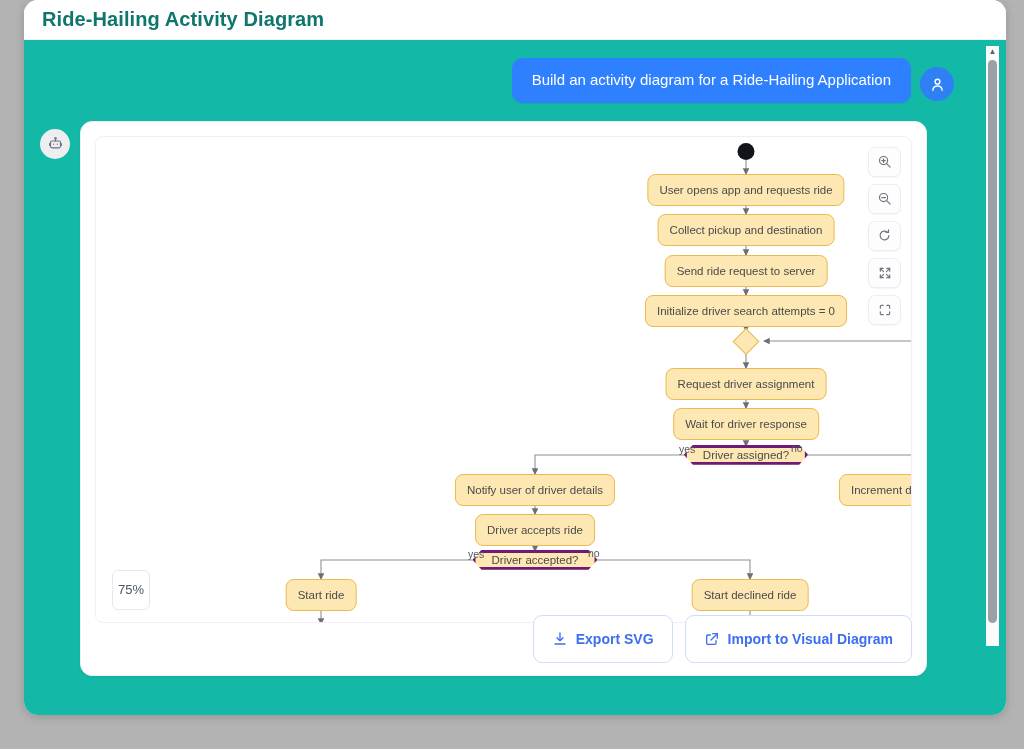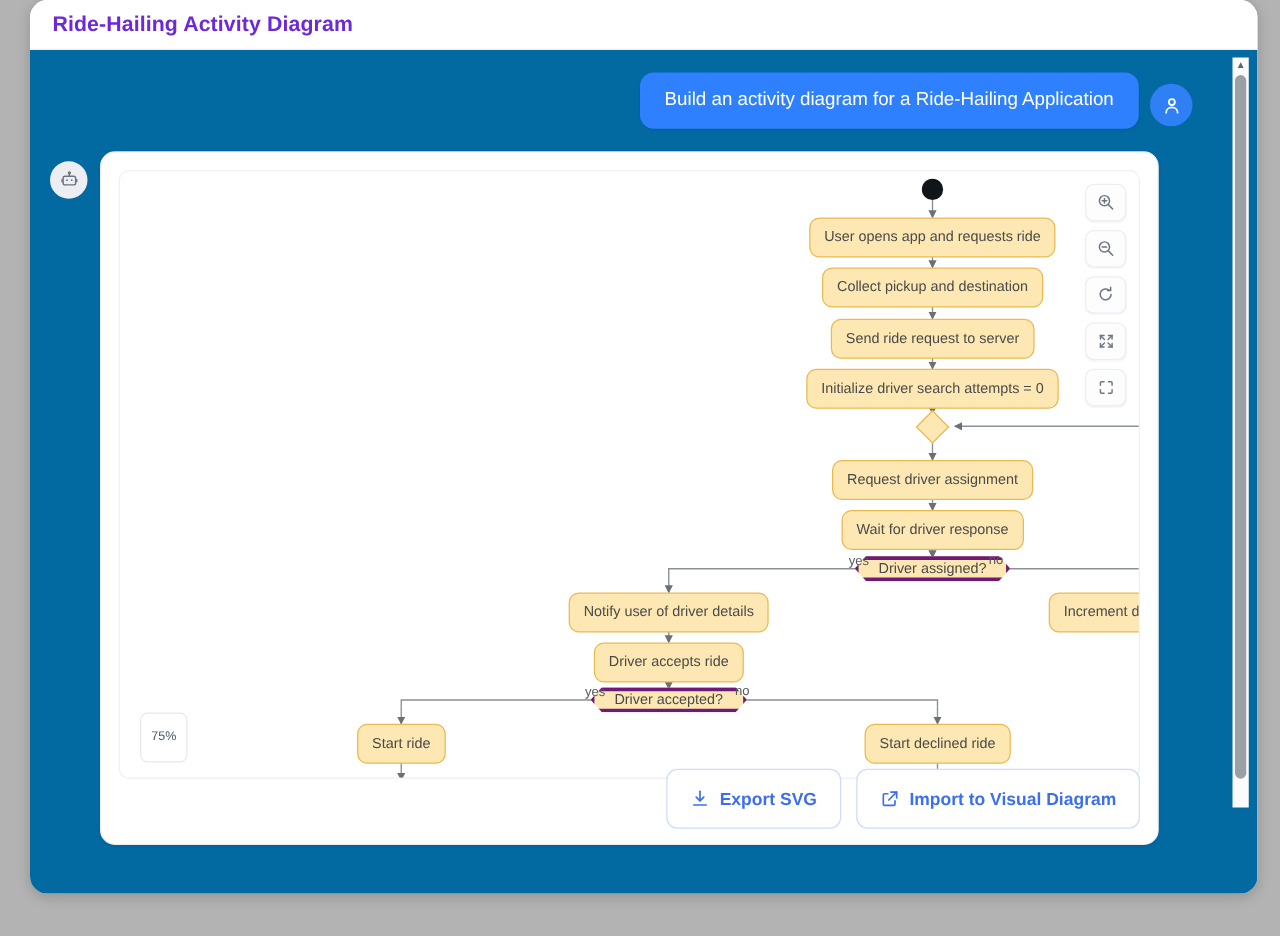--- a/index.html
+++ b/index.html
@@ -21,29 +21,29 @@
     overflow: hidden;
   }
   .titlebar {
     height: 40px;
     background: #ffffff;
     display: flex; align-items: center;
     padding-left: 18px;
     border-bottom: 1px solid #eef0f3;
   }
   .titlebar-title {
-    font-size: 17px; font-weight: bold; color: #6d28d9;
+    font-size: 20px; font-weight: bold; color: #0f766e;
     letter-spacing: .1px;
   }
 
   
   .chat-body {
     position: absolute;
     left: 0; top: 40px; right: 0; bottom: 0;
-    background: #0369a1;
+    background: #14b8a6;
     padding: 18px 40px 0 16px;
   }
 
   
   .user-row {
     display: flex; align-items: flex-start; justify-content: flex-end;
     gap: 9px;
     padding-right: 12px;
     margin-bottom: 18px;
   }
@@ -156,21 +156,21 @@
     box-shadow: 0 1px 1px rgba(16,24,40,.04);
     cursor: pointer;
   }
   .zoom-badge {
     position: absolute; left: 16px; bottom: 12px;
     min-width: 38px; height: 40px;
     background: #ffffff;
     border: 1px solid #e6e8ec;
     border-radius: 6px;
     display: flex; align-items: center; justify-content: center;
-    font-size: 10px; color: #4b5563;
+    font-size: 13px; color: #4b5563;
     z-index: 5;
   }
 
   
   .card-actions {
     position: absolute; right: 14px; bottom: 12px;
     display: flex; gap: 12px;
   }
   .action-btn {
     display: flex; align-items: center; gap: 8px;

